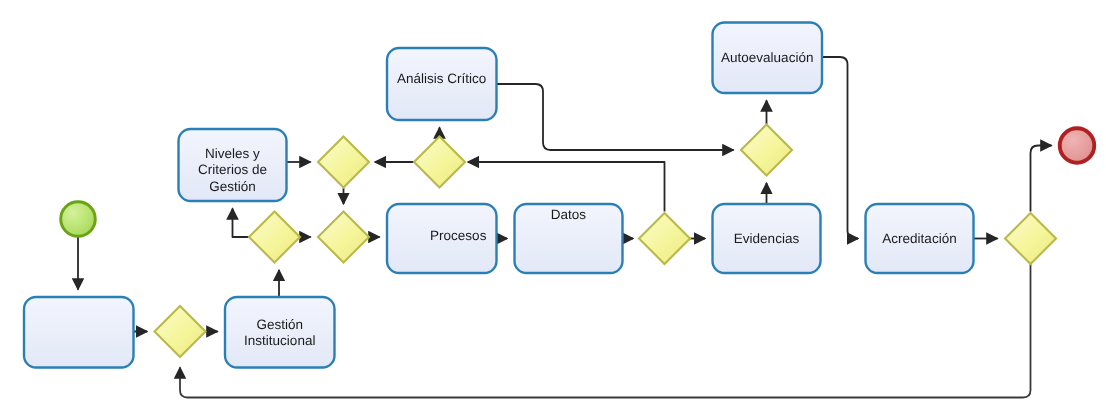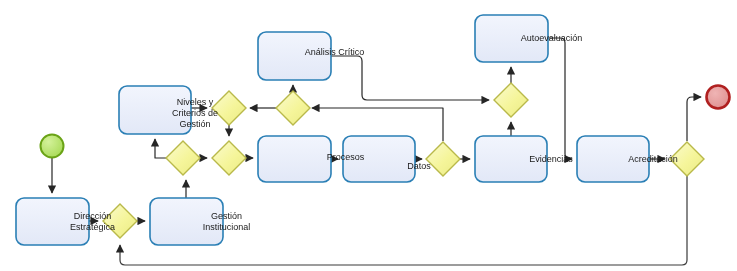--- a/index.html
+++ b/index.html
@@ -27,21 +27,20 @@
     display: flex;
     align-items: center;
     justify-content: center;
     text-align: center;
     font-family: "Liberation Sans", sans-serif;
     font-size: 9px;
     line-height: 11px;
     color: #1a1a1a;
     pointer-events: none;
     white-space: pre-line;
-    margin-left: 40px;
   }
 </style>
 </head>
 <body>
 
 <div id="canvas">
 
   <svg id="flow-svg" viewBox="0 0 737 271">
     <defs>
       <linearGradient id="taskGrad" x1="0" y1="0" x2="0" y2="1">
@@ -133,35 +132,33 @@
       <polygon points="293,91 310,108 293,125 276,108"></polygon>
       <polygon points="443,142 460,159 443,176 426,159"></polygon>
       <polygon points="511,83 528,100 511,117 494,100"></polygon>
       <polygon points="687,142 704,159 687,176 670,159"></polygon>
     </g>
 
     <circle cx="52" cy="146" r="11.5" fill="url(#startGrad)" stroke="#6aa316" stroke-width="2"></circle>
     <circle cx="718" cy="97" r="11.5" fill="url(#endGrad)" stroke="#b02020" stroke-width="2.6"></circle>
   </svg>
 
-  <div class="node-label" style="left:16px; top:198px; width:73px; height:47px;">Dirección
-Estratégica</div>
 
   <div class="node-label" style="left:150px; top:198px; width:73px; height:47px;">Gestión
 Institucional</div>
 
   <div class="node-label" style="left:119px; top:86px; width:72px; height:54px;">Niveles y
 Criterios de
 Gestión</div>
 
   <div class="node-label" style="left:258px; top:32px; width:73px; height:40px;">Análisis Crítico</div>
 
   <div class="node-label" style="left:269px; top:136px; width:73px; height:42px;">Procesos</div>
 
-  <div class="node-label" style="left:343px; top:143px; width:72px; height:46px;">Datos</div>
+  <div class="node-label" style="left:343px; top:120px; width:72px; height:46px;">Datos</div>
 
   <div class="node-label" style="left:475px; top:136px; width:72px; height:46px;">Evidencias</div>
 
   <div class="node-label" style="left:577px; top:136px; width:72px; height:46px;text-align:center;">Acreditación</div>
 
   <div class="node-label" style="left:475px; top:15px; width:73px; height:47px;">Autoevaluación</div>
 
 </div>
 
 </body></html>

